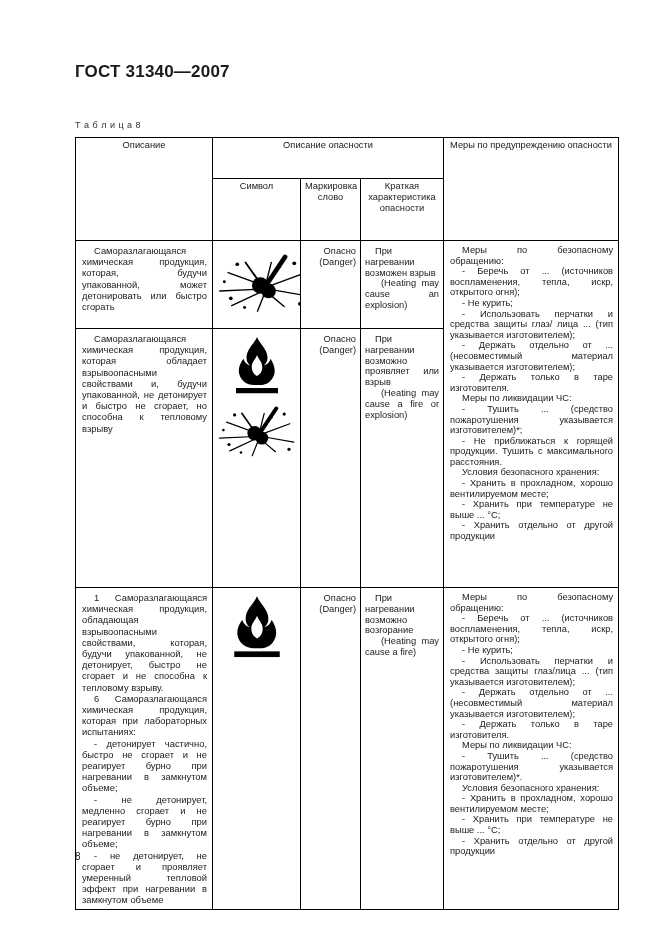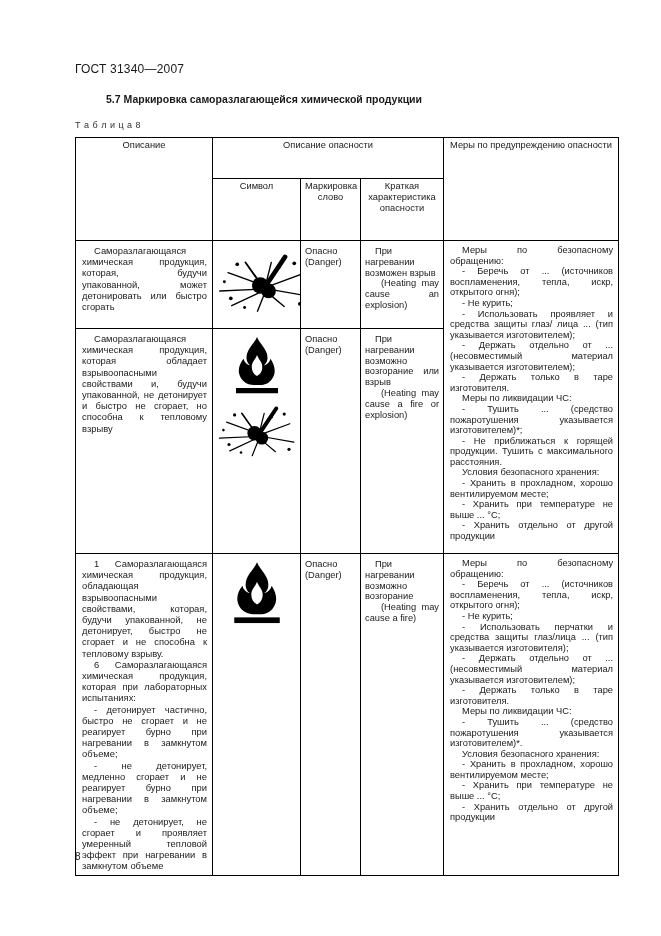--- a/index.html
+++ b/index.html
@@ -6,21 +6,21 @@
   .page{
     position:relative;
     width:661px;height:936px;
     background:#ffffff;
     font-family:"Liberation Sans", sans-serif;
     color:#1a1a1a;
     overflow:hidden;
   }
   .doc-header{
     position:absolute;left:75px;top:62px;
-    font-size:12px;font-weight:normal;letter-spacing:.2px;
+    font-size:17px;font-weight:bold;letter-spacing:.2px;
   }
   .section-title{
     position:absolute;left:106px;top:93px;
     font-size:10.5px;font-weight:bold;
   }
   .table-label{
     position:absolute;left:75px;top:120px;
     font-size:9px;letter-spacing:.5px;color:#333;
   }
   table.gost{
@@ -37,30 +37,30 @@
     overflow:hidden;
   }
   td.hc{
     text-align:center;vertical-align:middle;
     font-size:9.3px;line-height:11.5px;
     padding:2px 6px;
   }
   tr.h1{height:41px}
   tr.h2{height:62px}
   tr.r1{height:88px}
-  tr.r2{height:225px}
+  tr.r2{height:259px}
   tr.r3{height:282px}
   .crit p, .meas p{
     margin:0;text-indent:12px;text-align:justify;
   }
   .crit p{font-size:9.4px;line-height:11.2px;}
   .meas p{font-size:9.3px;line-height:10.6px;}
   .crit{padding:4px 5px 3px 6px !important;}
   .meas{padding:4px 5px 3px 6px !important;margin-left:43px;}
-  .sig{text-align:left;padding-top:5px !important;}
+  .sig{text-align:right;padding-top:5px !important;}
   .sig div{font-size:9.3px;line-height:11px;}
   .char{padding:5px 4px 3px 4px !important;}
   .char p{margin:0;text-align:justify;}
   .char p.ru{text-indent:10px;}
   .char p.en{text-indent:16px;}
   .sym{text-align:center;}
   .sym.mid{vertical-align:middle;}
   .sym.topped{padding-top:8px !important;}
   .symbol-stack{display:flex;flex-direction:column;align-items:center;gap:12px;}
   .page-number{
@@ -101,21 +101,20 @@
       <circle cx="30" cy="58" r="1.6" fill="#000"></circle>
       <circle cx="8" cy="30" r="1.6" fill="#000"></circle>
     </g>
   </defs>
 </svg>
 
 <div class="page">
 
   <div class="doc-header">ГОСТ 31340—2007</div>
 
-  <div class="section-title">5.7  Маркировка саморазлагающейся химической продукции</div>
 
   <div class="table-label">Т а б л и ц а  8</div>
 
   <table class="gost">
     <colgroup>
       <col style="width:137px">
       <col style="width:88px">
       <col style="width:60px">
       <col style="width:83px">
       <col style="width:175px">
@@ -150,21 +149,21 @@
         <div>(Danger)</div>
       </td>
       <td class="char">
         <p class="ru">При нагревании возможен взрыв</p>
         <p class="en">(Heating may cause an explosion)</p>
       </td>
       <td class="meas" rowspan="2">
             <p>Меры по безопасному обращению:</p>
             <p>- Беречь от ... (источников воспламенения, тепла, искр, открытого огня);</p>
             <p>- Не курить;</p>
-            <p>- Использовать проявляет и средства защиты глаз/ лица ... (тип указывается изготовителем);</p>
+            <p>- Использовать перчатки и средства защиты глаз/ лица ... (тип указывается изготовителем);</p>
             <p>- Держать отдельно от ... (несовместимый материал указывается изготовителем);</p>
             <p>- Держать только в таре изготовителя.</p>
             <p>Меры по ликвидации ЧС:</p>
             <p>- Тушить ... (средство пожаротушения указывается изготовителем)*;</p>
             <p>- Не приближаться к горящей продукции. Тушить с максимального расстояния.</p>
             <p>Условия безопасного хранения:</p>
             <p>- Хранить в прохладном, хорошо вентилируемом месте;</p>
             <p>- Хранить при температуре не выше ... °С;</p>
             <p>- Хранить отдельно от другой продукции</p>
           </td>
@@ -186,21 +185,21 @@
                   <use href="#bomb-sym"></use>
                 </svg>
           </span>
         </div>
       </td>
       <td class="sig">
         <div>Опасно</div>
         <div>(Danger)</div>
       </td>
       <td class="char">
-        <p class="ru">При нагревании возможно возгорание или взрыв</p>
+        <p class="ru">При нагревании возможно проявляет или взрыв</p>
         <p class="en">(Heating may cause a fire or explosion)</p>
       </td>
     </tr>
 
     <tr class="r3">
       <td class="crit">
             <p>1 Саморазлагающаяся химическая продукция, обладающая взрывоопасными свойствами, которая, будучи упакованной, не детонирует, быстро не сгорает и не способна к тепловому взрыву.</p>
             <p>6 Саморазлагающаяся химическая продукция, которая при лабораторных испытаниях:</p>
             <p>- детонирует частично, быстро не сгорает и не реагирует бурно при нагревании в замкнутом объеме;</p>
             <p>- не детонирует, медленно сгорает и не реагирует бурно при нагревании в замкнутом объеме;</p>
@@ -218,21 +217,21 @@
         <div>(Danger)</div>
       </td>
       <td class="char">
         <p class="ru">При нагревании возможно возгорание</p>
         <p class="en">(Heating may cause a fire)</p>
       </td>
       <td class="meas">
             <p>Меры по безопасному обращению:</p>
             <p>- Беречь от ... (источников воспламенения, тепла, искр, открытого огня);</p>
             <p>- Не курить;</p>
-            <p>- Использовать перчатки и средства защиты глаз/лица ... (тип указывается изготовителя);</p>
+            <p>- Использовать перчатки и средства защиты глаз/лица ... (тип указывается изготовителем);</p>
             <p>- Держать отдельно от ... (несовместимый материал указывается изготовителем);</p>
             <p>- Держать только в таре изготовителя.</p>
             <p>Меры по ликвидации ЧС:</p>
             <p>- Тушить ... (средство пожаротушения указывается изготовителем)*.</p>
             <p>Условия безопасного хранения:</p>
             <p>- Хранить в прохладном, хорошо вентилируемом месте;</p>
             <p>- Хранить при температуре не выше ... °С;</p>
             <p>- Хранить отдельно от другой продукции</p>
           </td>
     </tr>

